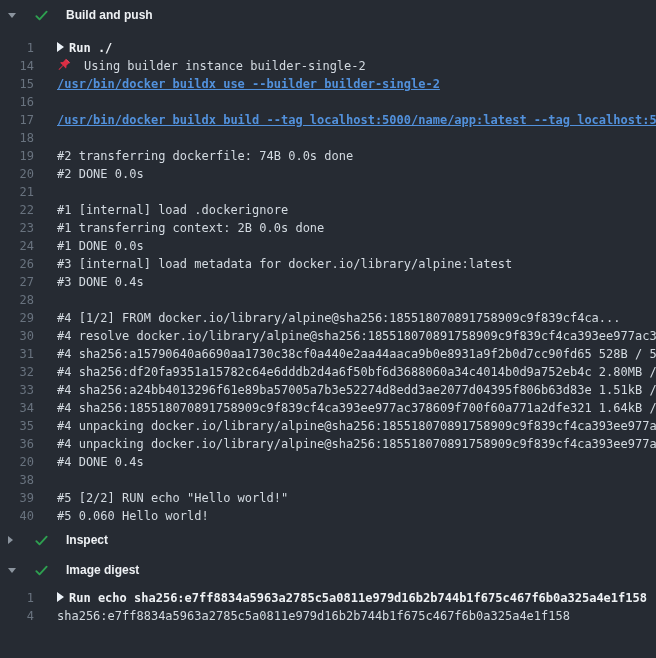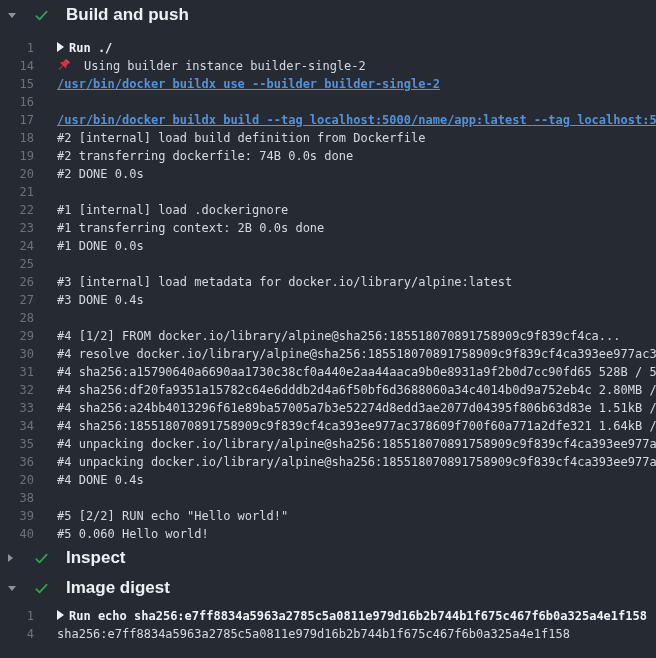--- a/index.html
+++ b/index.html
@@ -42,21 +42,21 @@
   }
   .check {
     margin-left: 16px;
     width: 15px; height: 15px;
     color: var(--green);
     display: inline-flex;
   }
   .title {
     margin-left: 17px;
     font-family: "Liberation Sans", "DejaVu Sans", sans-serif;
-    font-size: 17px;
+    font-size: 12px;
     font-weight: 700;
     color: var(--title);
   }
   .log { font-size: 12px; }
   #build-log { padding-top: 9px; }
   #digest-header { }
   #digest-log { padding-top: 4px; }
   .row { height: 18px; line-height: 18px; display: flex; }
   .num {
     flex: 0 0 34px;
@@ -122,21 +122,20 @@
       </div>
       <div class="row">
         <span class="num">16</span>
       </div>
       <div class="row">
         <span class="num">17</span>
         <span class="content command">/usr/bin/docker buildx build --tag localhost:5000/name/app:latest --tag localhost:500</span>
       </div>
       <div class="row">
         <span class="num">18</span>
-        <span class="content plain">#2 [internal] load build definition from Dockerfile</span>
       </div>
       <div class="row">
         <span class="num">19</span>
         <span class="content plain">#2 transferring dockerfile: 74B 0.0s done</span>
       </div>
       <div class="row">
         <span class="num">20</span>
         <span class="content plain">#2 DONE 0.0s</span>
       </div>
       <div class="row">
@@ -147,24 +146,20 @@
         <span class="num">22</span>
         <span class="content plain">#1 [internal] load .dockerignore</span>
       </div>
       <div class="row">
         <span class="num">23</span>
         <span class="content plain">#1 transferring context: 2B 0.0s done</span>
       </div>
       <div class="row">
         <span class="num">24</span>
         <span class="content plain">#1 DONE 0.0s</span>
-      </div>
-      <div class="row">
-        <span class="num">25</span>
-        <span class="content plain"></span>
       </div>
       <div class="row">
         <span class="num">26</span>
         <span class="content plain">#3 [internal] load metadata for docker.io/library/alpine:latest</span>
       </div>
       <div class="row">
         <span class="num">27</span>
         <span class="content plain">#3 DONE 0.4s</span>
       </div>
       <div class="row">

